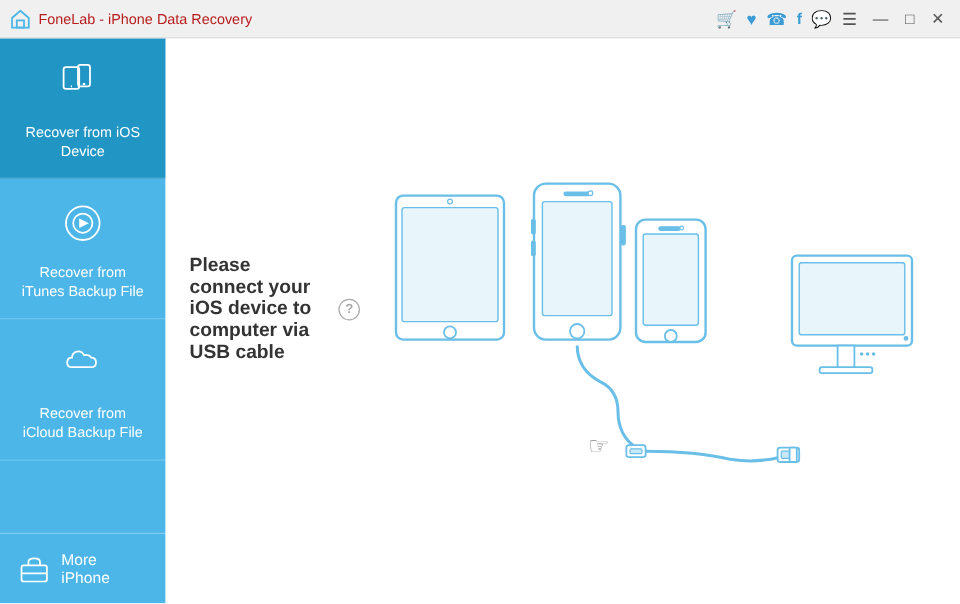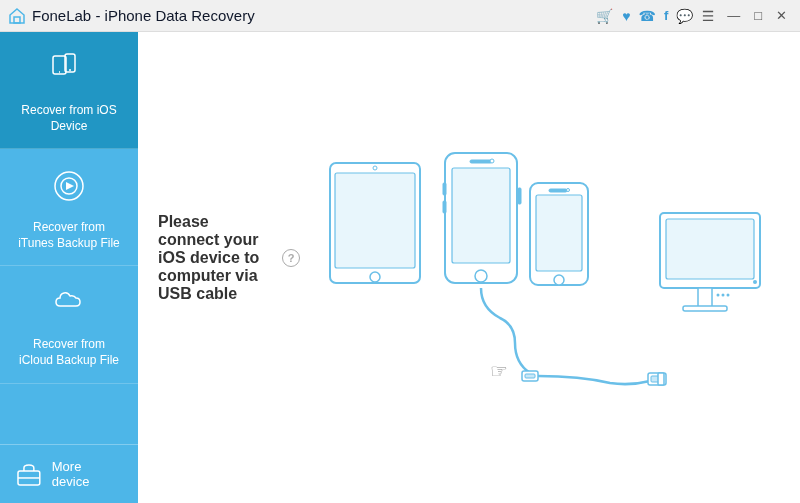--- a/index.html
+++ b/index.html
@@ -23,22 +23,22 @@
       border-bottom: 1px solid #ddd;
       flex-shrink: 0;
     }
     .title-bar-icon {
       width: 18px;
       height: 18px;
       margin-right: 6px;
       flex-shrink: 0;
     }
     .title-bar-title {
-      font-size: 15px;
-      color: #0f172a;
+      font-size: 12px;
+      color: #b91c1c;
       flex: 1;
     }
     .title-bar-controls {
       display: flex;
       gap: 4px;
       align-items: center;
     }
     .title-bar-controls span {
       font-size: 13px;
       color: #555;
@@ -236,21 +236,21 @@
       <span class="sidebar-item-label">Recover from<br>iCloud Backup File</span>
     </div>
 
     <div class="sidebar-bottom">
       <div class="sidebar-more-tools">
         <svg viewBox="0 0 26 26" fill="none" stroke="#fff" stroke-width="1.5">
           <rect x="2" y="10" width="22" height="14" rx="2"></rect>
           <path d="M8 10 L8 7 Q8 4 13 4 Q18 4 18 7 L18 10"></path>
           <line x1="2" y1="17" x2="24" y2="17"></line>
         </svg>
-        <span class="sidebar-more-tools-label">More device</span>
+        <span class="sidebar-more-tools-label">More iPhone</span>
       </div>
     </div>
 
   </div>
 
   <div class="content">
 
     <div class="content-title">
       <span>Please connect your iOS device to computer via USB cable</span>
       <span class="help-icon">?</span>

